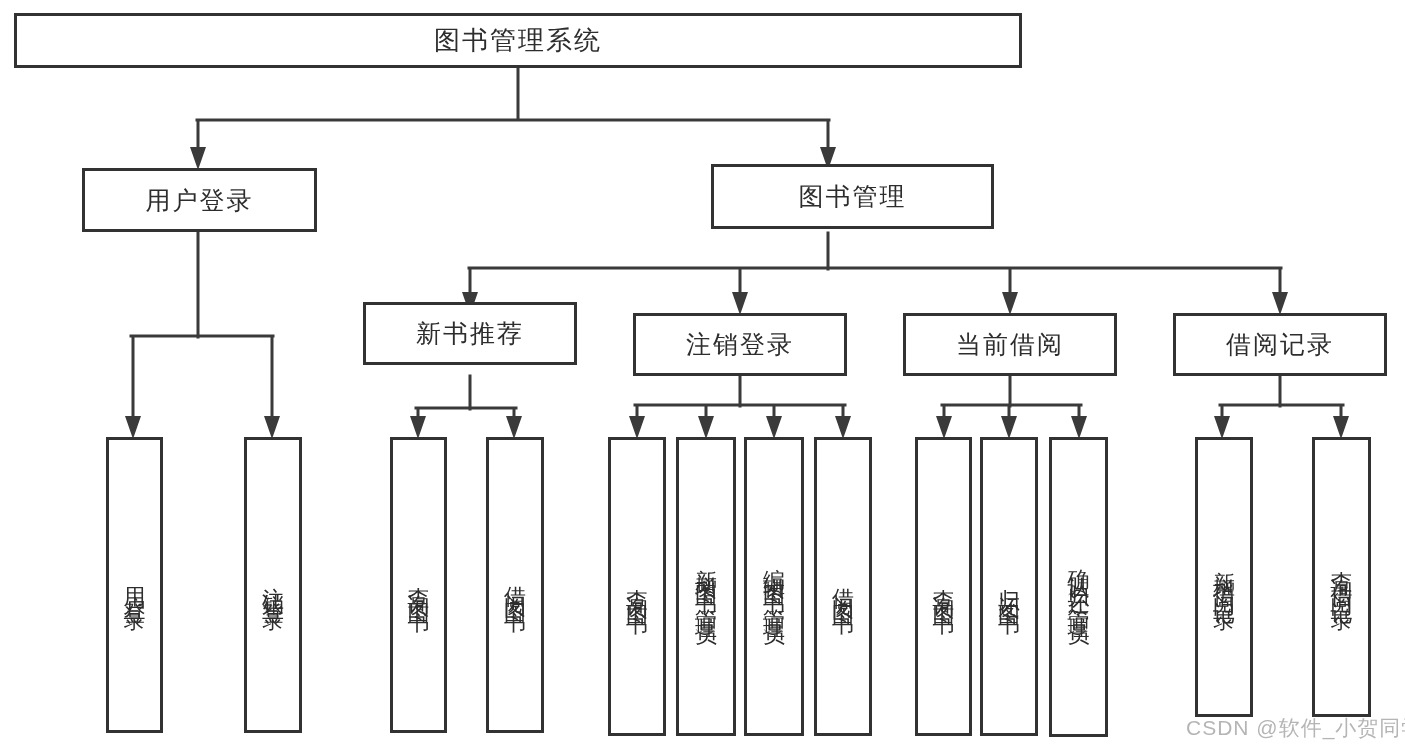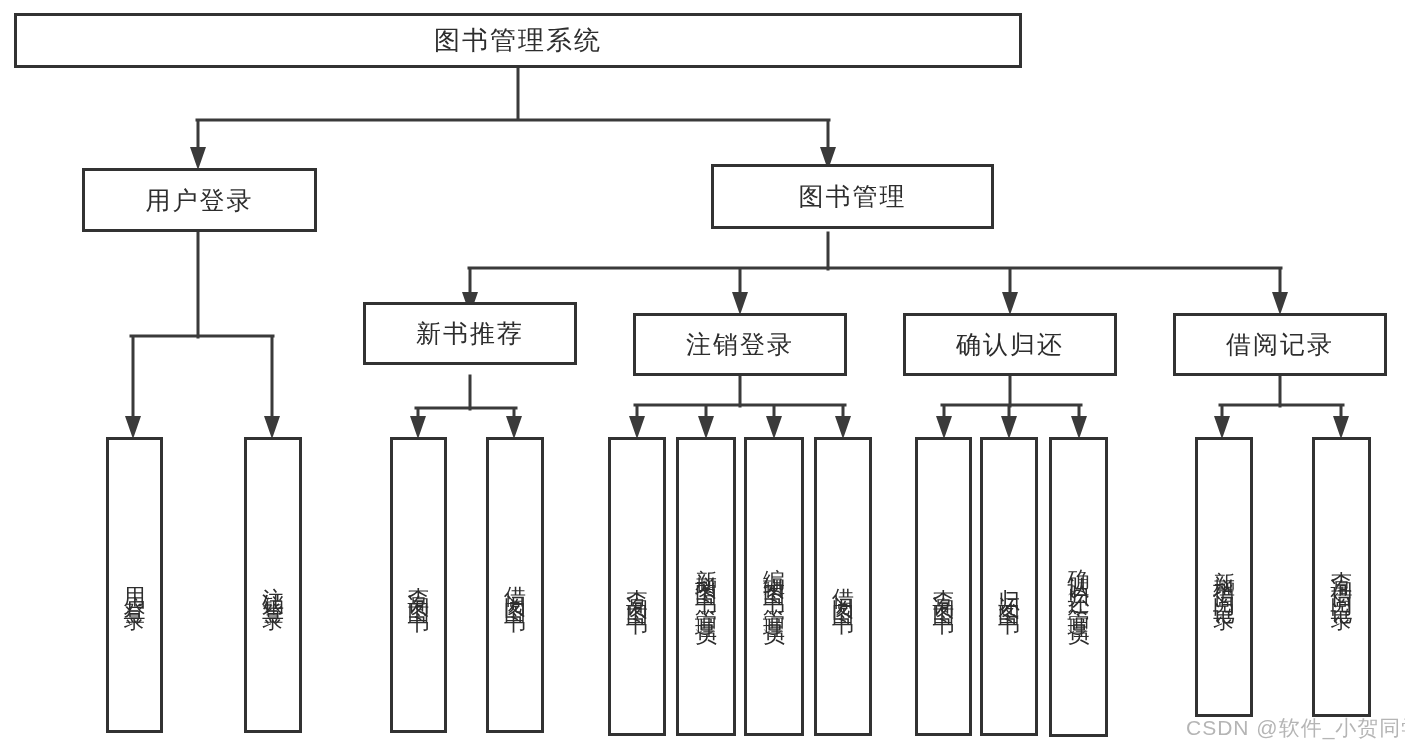--- a/index.html
+++ b/index.html
@@ -69,21 +69,21 @@
     <span>图书管理</span>
   </div>
 
   <div class="node h" style="left:363px;top:302px;width:214px;height:63px">
     <span>新书推荐</span>
   </div>
   <div class="node h" style="left:633px;top:313px;width:214px;height:63px">
     <span>注销登录</span>
   </div>
   <div class="node h" style="left:903px;top:313px;width:214px;height:63px">
-    <span>确认归还</span>
+    <span>当前借阅</span>
   </div>
   <div class="node h" style="left:1173px;top:313px;width:214px;height:63px">
     <span>借阅记录</span>
   </div>
 
   <div class="node v" style="left:106px;top:437px;width:57px;height:296px">
     <span>用户登录</span>
   </div>
   <div class="node v" style="left:244px;top:437px;width:58px;height:296px">
     <span>注销登录</span>

